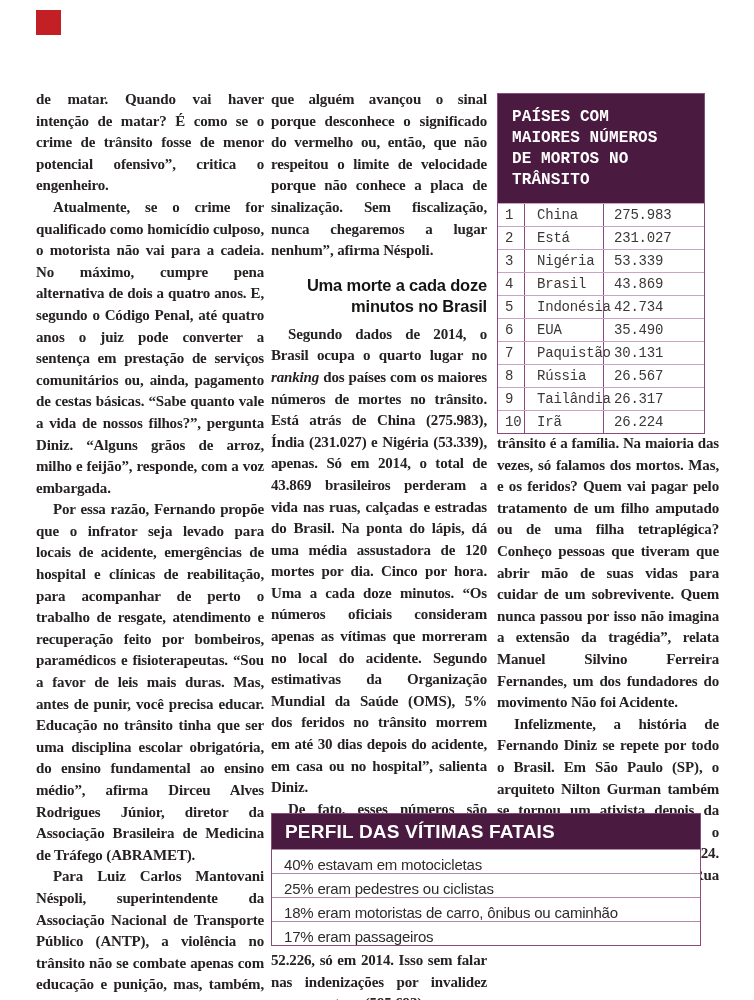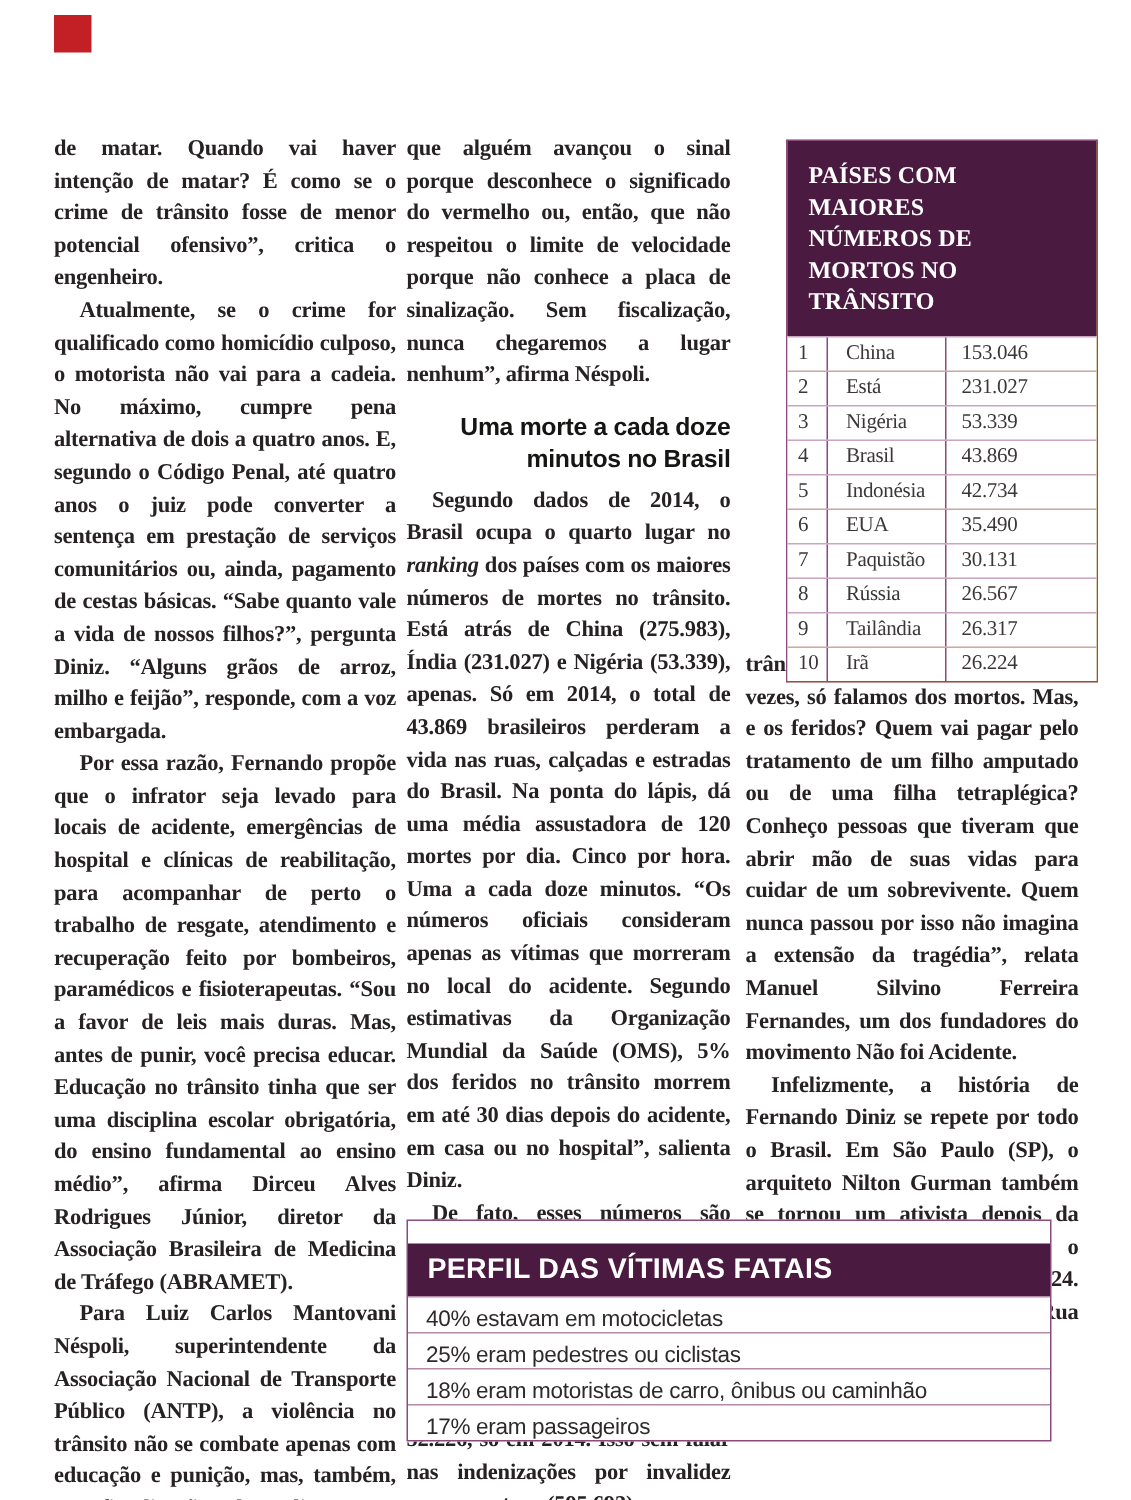--- a/index.html
+++ b/index.html
@@ -29,23 +29,23 @@
   .subhead{
     font-family:"Liberation Sans", sans-serif;
     font-weight:bold;font-size:16.5px;line-height:21px;
     color:#151513;text-align:right;letter-spacing:-0.2px;
     margin:13px 0 7px 0 !important;
   }
   .em{font-style:italic;}
 
   
   .countries{
-    position:absolute;left:524px;top:93px;width:206px;
-    font-family:Liberation Serif, serif;
-    background:#fde047;
+    position:absolute;left:497px;top:93px;width:206px;
+    font-family:Liberation Mono, monospace;
+    background:#22c55e;
     border:1.5px solid #8a4a7c;
   }
   .countries .hdr{
     background:#4b1a40;color:#ffffff;
     padding:13px 14px 12px 14px;
     font-weight:bold;font-size:16px;line-height:21px;
     letter-spacing:0.1px;
   }
   .countries .hdr .hdr-text{display:block;width:160px;}
   .countries .trow{
@@ -63,21 +63,21 @@
   .victims{
     position:absolute;left:271px;top:813px;width:428px;
     font-family:"Liberation Sans", sans-serif;
     background:#ffffff;
     border:1.5px solid #8a4a7c;
   }
   .victims .hdr{
     background:#4b1a40;color:#ffffff;
     height:35px;display:flex;align-items:center;
     padding-left:13px;
-    font-weight:bold;font-size:19px;letter-spacing:0.2px;margin-top:15px;
+    font-weight:bold;font-size:19px;letter-spacing:0.2px;
   }
   .victims .vrow{
     height:23px;display:flex;align-items:flex-end;
     padding-left:12px;
     border-top:1.5px solid #b489aa;
     font-size:15px;color:#2e2a2b;letter-spacing:-0.2px;
     background:#ffffff;
   }
   .victims .vrow:first-of-type{border-top:none;}
 </style>
@@ -107,21 +107,21 @@
     <p class="indent">Infelizmente, a história de Fernando Diniz se repete por todo o Brasil. Em São Paulo (SP), o arquiteto Nilton Gurman também se tornou um ativista depois da morte do sobrinho, o administrador Vitor Gurman, 24. O rapaz estava na calçada da Rua Natingui, na Vila Madalena,</p>
   </div>
 
   <div class="countries">
     <div class="hdr">
       <span class="hdr-text">PAÍSES COM MAIORES NÚMEROS DE MORTOS NO TRÂNSITO</span>
     </div>
     <div class="trow">
       <div class="c-rank">1</div>
       <div class="c-country">China</div>
-      <div class="c-num">153.046</div>
+      <div class="c-num">275.983</div>
     </div>
     <div class="trow">
       <div class="c-rank">2</div>
       <div class="c-country">Está</div>
       <div class="c-num">231.027</div>
     </div>
     <div class="trow">
       <div class="c-rank">3</div>
       <div class="c-country">Nigéria</div>
       <div class="c-num">53.339</div>

